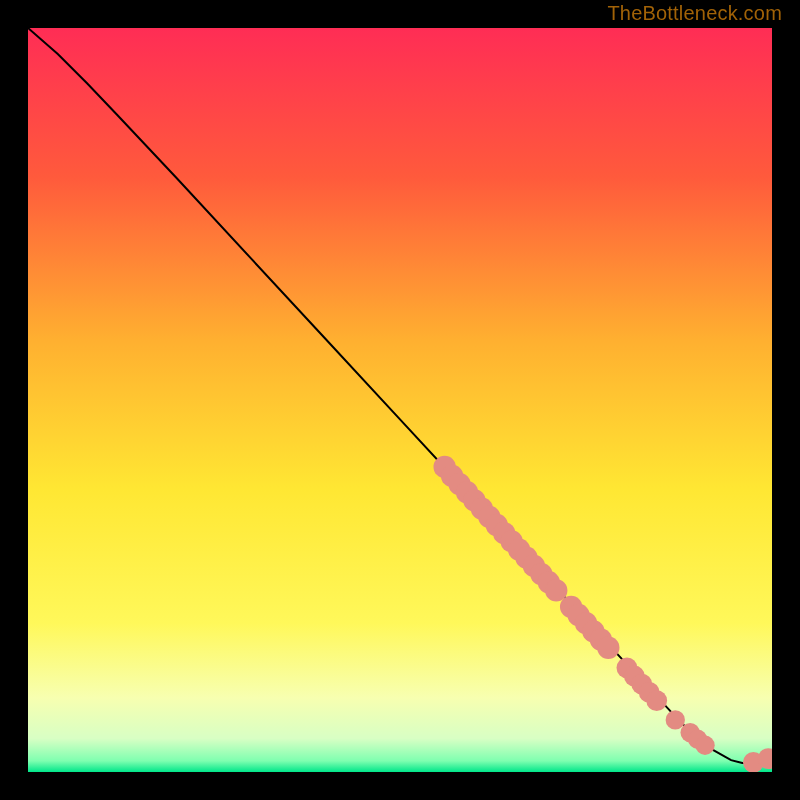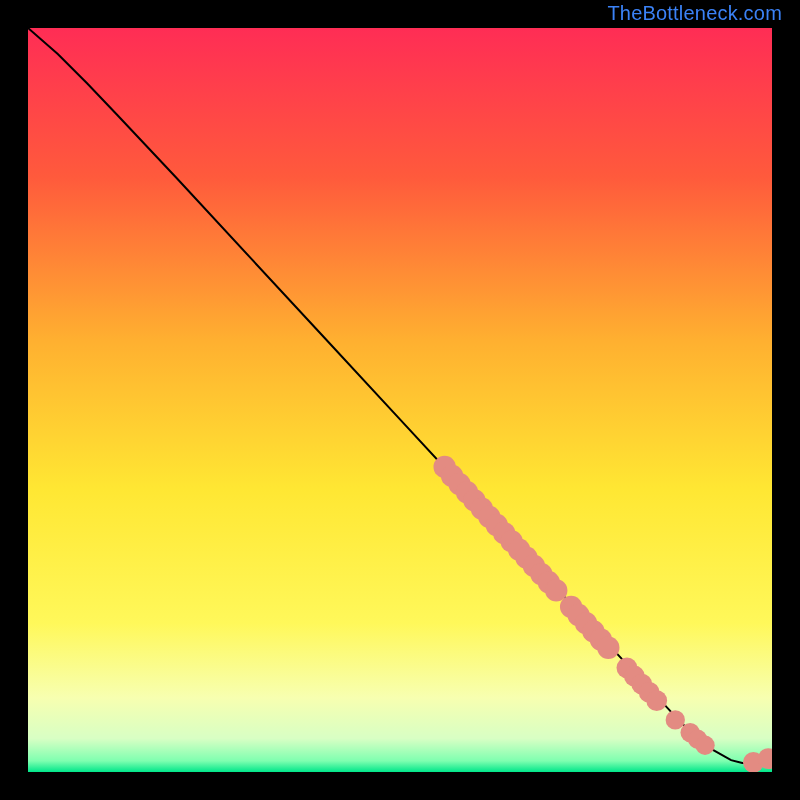--- a/index.html
+++ b/index.html
@@ -14,21 +14,21 @@
   .stage {
     position: relative;
     width: 800px;
     height: 800px;
     background: #000;
   }
   .watermark {
     position: absolute;
     top: 2px;
     right: 18px;
-    color: #3b82f6;
+    color: #a16207;
     font-size: 20px;
     font-weight: 400;
     letter-spacing: 0.2px;
     user-select: none;
   }
   .plot {
     position: absolute;
     left: 28px;
     top: 28px;
     width: 744px;

